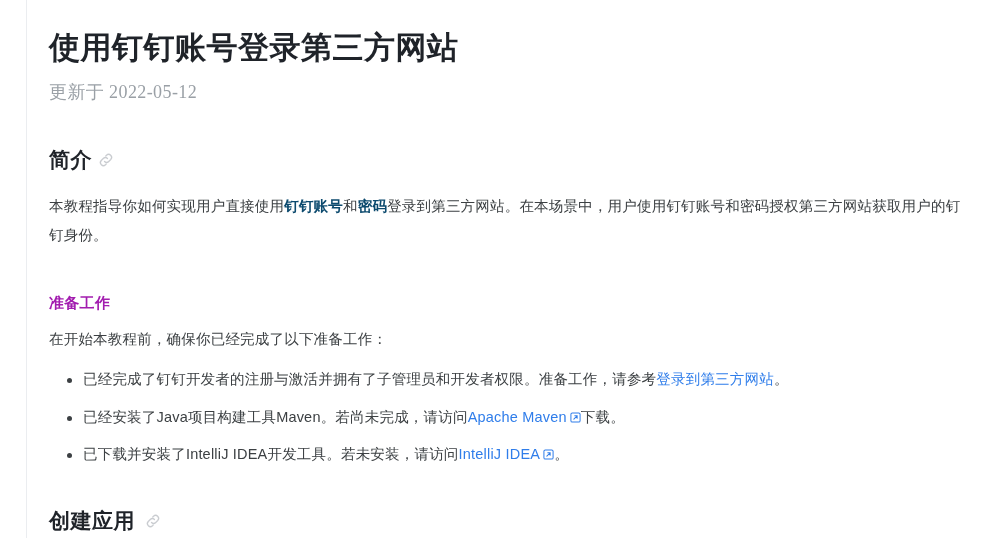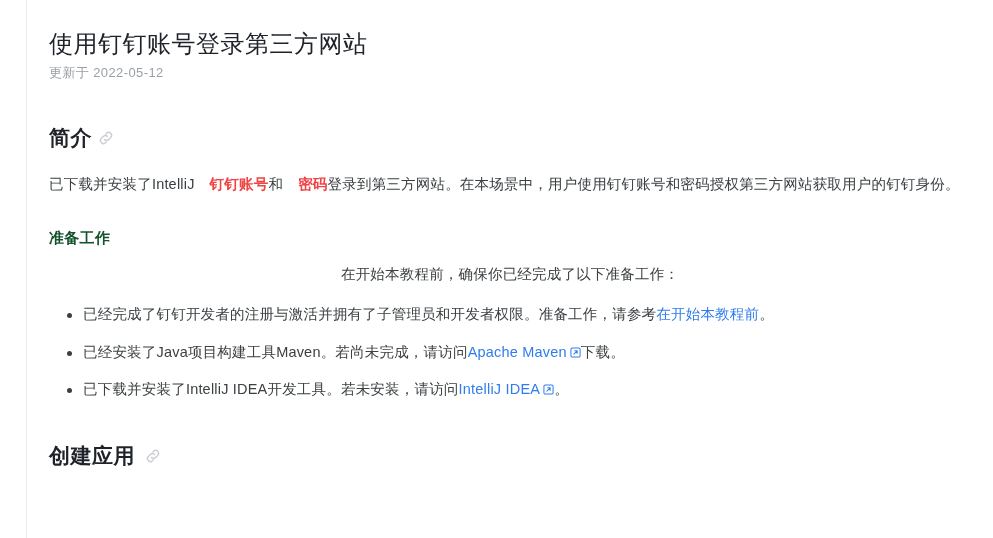--- a/index.html
+++ b/index.html
@@ -32,32 +32,33 @@
   }
   .content {
     position: absolute;
     left: 27px;
     top: 0;
     right: 0;
     padding: 22px 22px 0 22px;
     box-sizing: border-box;
   }
   .doc-title {
-    font-size: 24px;
-    font-weight: 400;
+    font-size: 31px;
+    font-weight: 700;
     letter-spacing: 0.5px;
     color: #1f2329;
     margin: 6px 0 0 0;
     line-height: 1.3;
   }
   .doc-meta {
-    font-size: 13px;
+    font-size: 18px;
     color: #9aa0a6;
-    margin-top: 5px;
+    margin-top: 12px;
     letter-spacing: 0.4px;
+    font-family: Liberation Serif, serif;
   }
   .section-heading {
     display: flex;
     align-items: center;
     gap: 6px;
     margin-top: 42px;
   }
   .section-heading h2 {
     font-size: 21px;
     font-weight: 700;
@@ -76,22 +77,22 @@
   p.body-text {
     font-size: 14.5px;
     line-height: 2.0;
     color: #3c4043;
     margin: 18px 0 0 0;
     letter-spacing: 0.2px;
   }
   .sub-heading {
     font-size: 15px;
     font-weight: 700;
-    color: #14532d;
-    margin-top: 30px;
+    color: #a21caf;
+    margin-top: 44px;
     letter-spacing: 0.3px;
   }
   ul.bullets {
     margin: 12px 0 0 0;
     padding-left: 34px;
     list-style: none;
   }
   ul.bullets li {
     position: relative;
     font-size: 14.5px;
@@ -116,21 +117,21 @@
     cursor: pointer;
   }
   .ext-icon {
     display: inline-block;
     width: 11px;
     height: 11px;
     margin-left: 3px;
     vertical-align: -1px;
   }
   .ext-icon svg { display: block; }
-  strong.bold { font-weight: 700; color: #ef4444; margin-left: 15px; }
+  strong.bold { font-weight: 700; color: #0c4a6e; }
   .bottom-heading {
     margin-top: 38px;
     display: flex;
     align-items: center;
     gap: 10px;
   }
   .bottom-heading h2 {
     font-size: 21px;
     font-weight: 700;
     color: #1f2329;
@@ -154,31 +155,31 @@
       <h2>简介</h2>
       <span class="anchor-icon">
         <svg viewBox="0 0 16 16" width="16" height="16" fill="none" stroke="#8a9099" stroke-width="1.3" stroke-linecap="round">
           <path d="M6.5 9.5a3 3 0 0 0 4.24 0l2-2a3 3 0 0 0-4.24-4.24l-.7.7"></path>
           <path d="M9.5 6.5a3 3 0 0 0-4.24 0l-2 2a3 3 0 0 0 4.24 4.24l.7-.7"></path>
         </svg>
       </span>
     </div>
 
     <p class="body-text">
-      <span>已下载并安装了IntelliJ</span><strong class="bold">钉钉账号</strong><span>和</span><strong class="bold">密码</strong><span>登录到第三方网站。在本场景中，用户使用钉钉账号和密码授权第三方网站获取用户的钉钉身份。</span>
+      <span>本教程指导你如何实现用户直接使用</span><strong class="bold">钉钉账号</strong><span>和</span><strong class="bold">密码</strong><span>登录到第三方网站。在本场景中，用户使用钉钉账号和密码授权第三方网站获取用户的钉钉身份。</span>
     </p>
 
     <div class="sub-heading">准备工作</div>
 
-    <p class="body-text" style="margin-top:12px;text-align:center;">在开始本教程前，确保你已经完成了以下准备工作：</p>
+    <p class="body-text" style="margin-top:12px;">在开始本教程前，确保你已经完成了以下准备工作：</p>
 
     <ul class="bullets">
 
       <li>
-        <span>已经完成了钉钉开发者的注册与激活并拥有了子管理员和开发者权限。准备工作，请参考</span><a class="link" href="#">在开始本教程前</a><span>。</span>
+        <span>已经完成了钉钉开发者的注册与激活并拥有了子管理员和开发者权限。准备工作，请参考</span><a class="link" href="#">登录到第三方网站</a><span>。</span>
       </li>
 
 
       <li>
         <span>已经安装了Java项目构建工具Maven。若尚未完成，请访问</span><a class="link" href="#"><span>Apache Maven</span><span class="ext-icon"><svg viewBox="0 0 12 12" width="11" height="11" fill="none" stroke="#2f7dea" stroke-width="1.1">
                 <rect x="1" y="1" width="10" height="10" rx="1.5"></rect>
                 <path d="M4.2 7.8 7.8 4.2M5.2 4.2h2.6v2.6" stroke-linecap="round"></path>
               </svg></span></a><span>下载。</span>
       </li>
 

